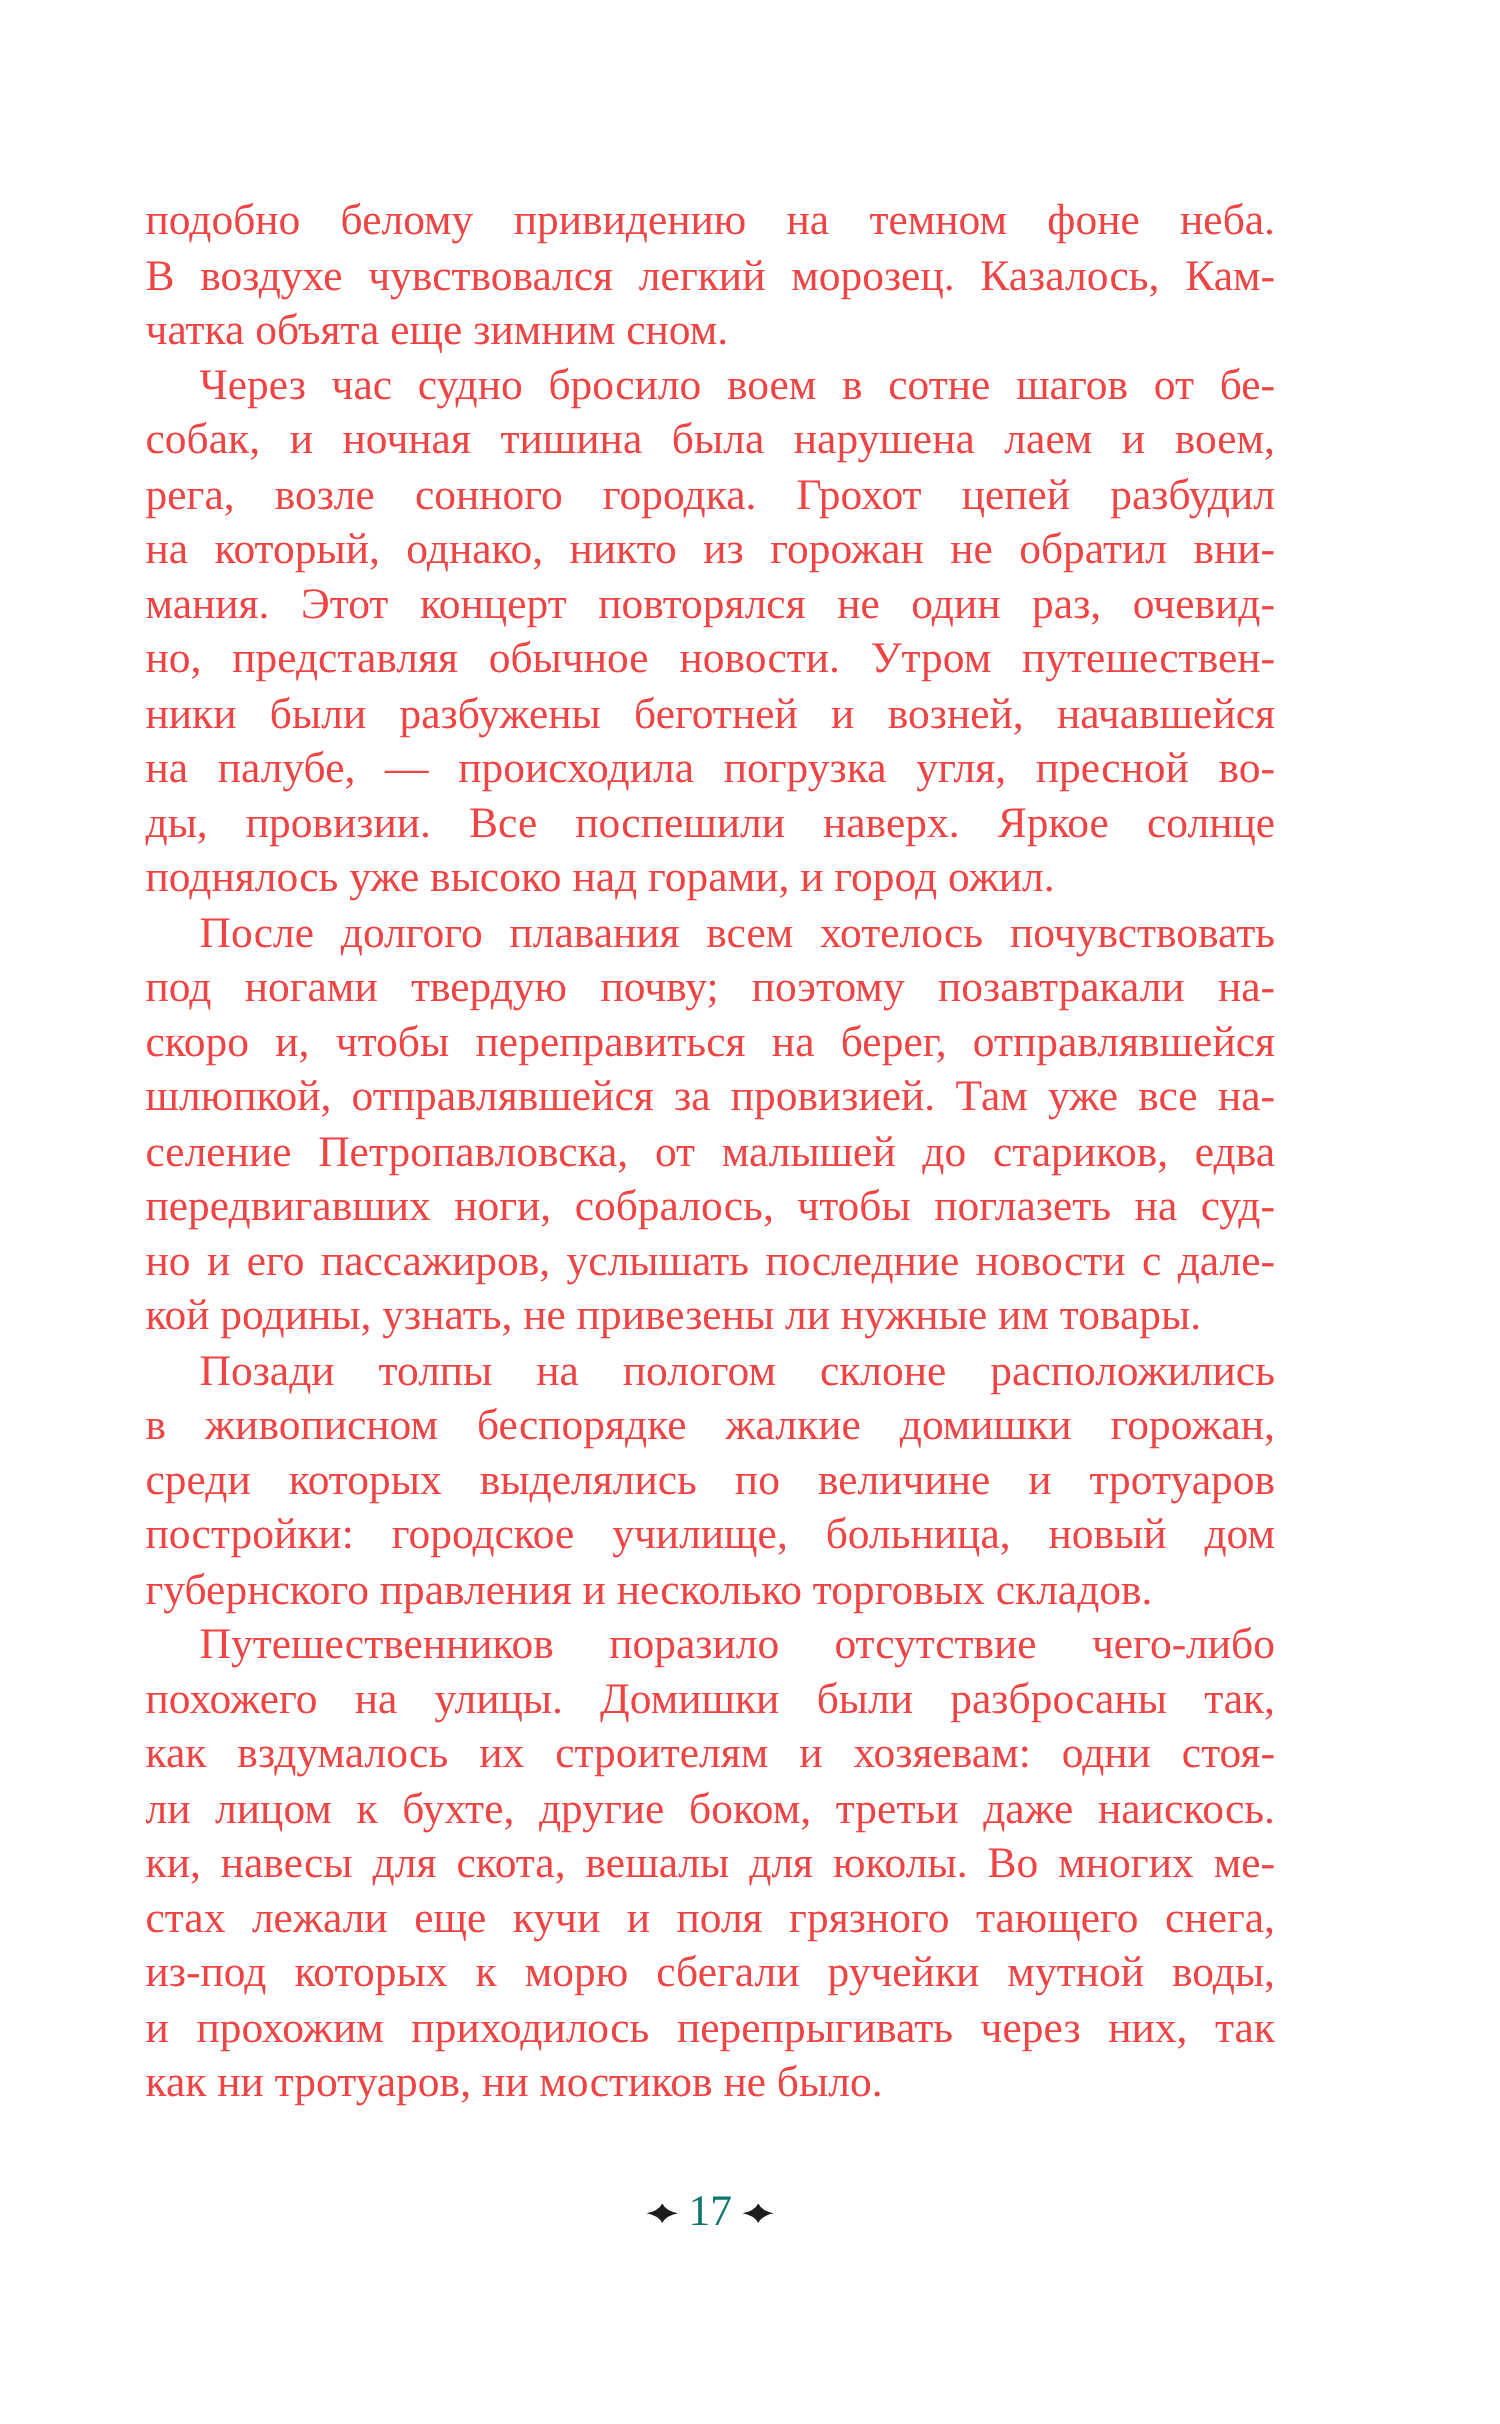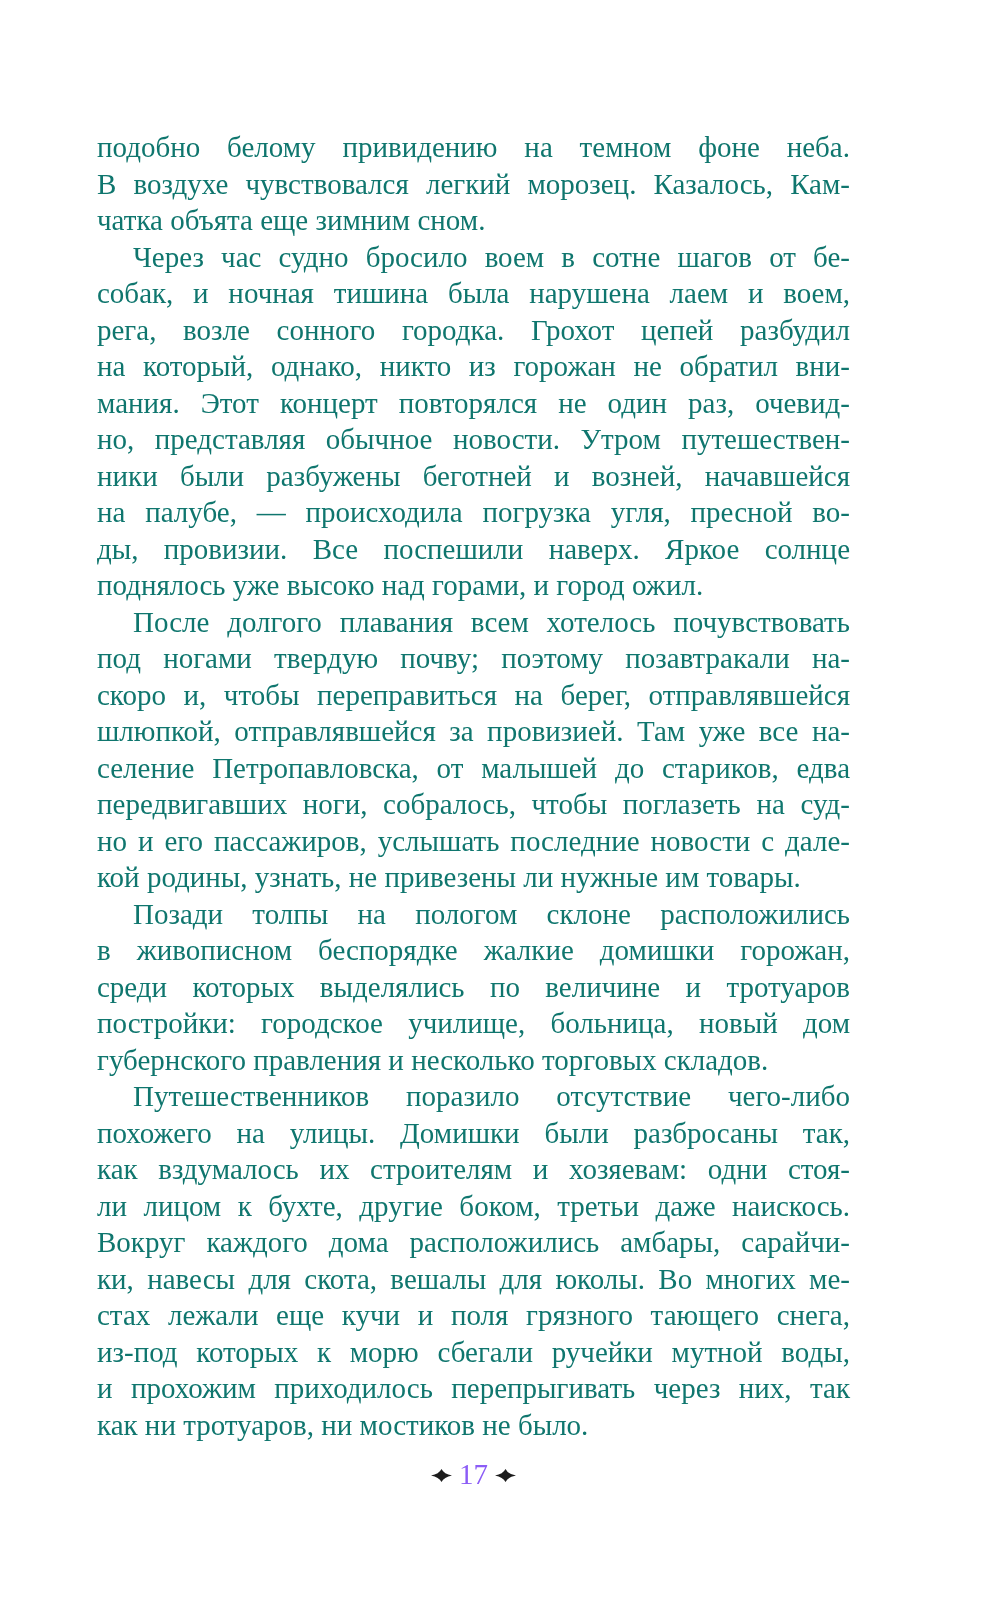--- a/index.html
+++ b/index.html
@@ -25,42 +25,42 @@
   .paragraph {
     margin: 0;
     padding: 0;
   }
   .line {
     font-size: 29px;
     line-height: 36.5px;
     text-align: justify;
     text-align-last: justify;
     white-space: normal;
-    color: #0f766e;
+    color: #ef4444;
   }
   .line.last {
     text-align-last: left;
   }
   .line.indent {
     text-indent: 36px;
   }
   .page-footer {
     position: absolute;
     left: 97px;
     top: 1458px;
     width: 753px;
     display: flex;
     justify-content: center;
     align-items: center;
     gap: 7px;
   }
   .page-number {
     font-size: 29px;
     line-height: 32px;
-    color: #8b5cf6;
+    color: #0f766e;
   }
   .orn {
     display: inline-flex;
     align-items: center;
     position: relative;
     top: 1px;
   }
 </style>
 </head>
 <body>
@@ -100,21 +100,20 @@
         <div class="line">в живописном беспорядке жалкие домишки горожан,</div>
         <div class="line">среди которых выделялись по величине и тротуаров</div>
         <div class="line">постройки: городское училище, больница, новый дом</div>
         <div class="line last">губернского правления и несколько торговых складов.</div>
       </div>
       <div class="paragraph">
         <div class="line indent">Путешественников поразило отсутствие чего-либо</div>
         <div class="line">похожего на улицы. Домишки были разбросаны так,</div>
         <div class="line">как вздумалось их строителям и хозяевам: одни стоя-</div>
         <div class="line">ли лицом к бухте, другие боком, третьи даже наискось.</div>
-        <div class="line">Вокруг каждого дома расположились амбары, сарайчи-</div>
         <div class="line">ки, навесы для скота, вешалы для юколы. Во многих ме-</div>
         <div class="line">стах лежали еще кучи и поля грязного тающего снега,</div>
         <div class="line">из-под которых к морю сбегали ручейки мутной воды,</div>
         <div class="line">и прохожим приходилось перепрыгивать через них, так</div>
         <div class="line last">как ни тротуаров, ни мостиков не было.</div>
       </div>
     </main>
 
   <footer class="page-footer">
     <span class="orn">

